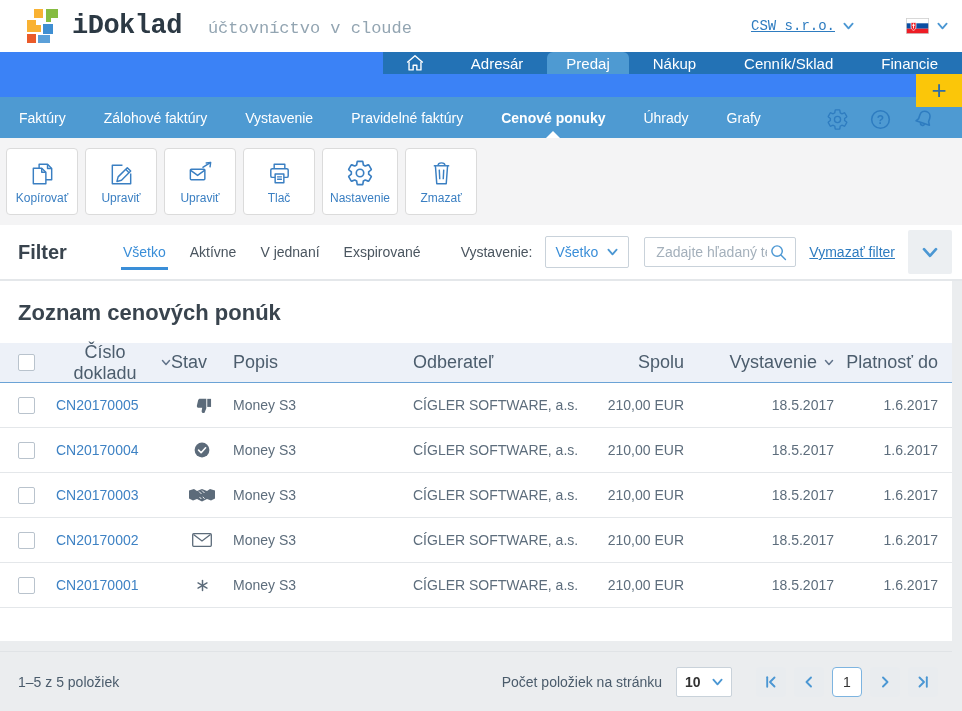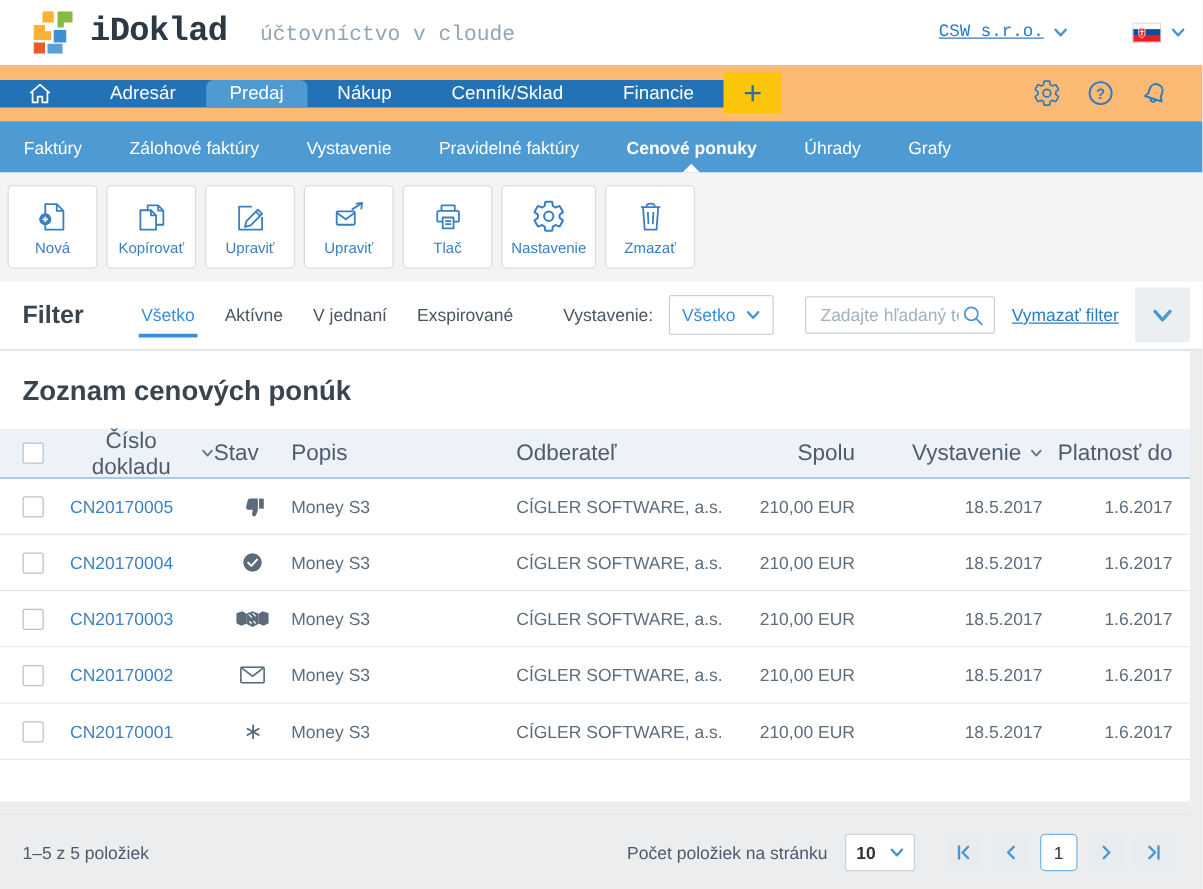--- a/index.html
+++ b/index.html
@@ -10,21 +10,21 @@
   .topbar { height:52px; background:#fff; display:flex; align-items:center; padding:0 14px 0 26px;font-family:Liberation Mono, monospace; }
   .brand { display:flex; align-items:center; }
   .brand-name { font-size:27px; font-weight:bold; color:#2c3944; margin-left:10px; letter-spacing:-.5px; }
   .tagline { font-size:17px; color:#93a5b2; margin-left:26px; padding-top:5px; }
   .topbar-right { margin-left:auto; display:flex; align-items:center; }
   .account { display:flex; align-items:center; gap:8px; margin-right:52px; cursor:pointer; }
   .account-link { color:#2e7cc0; font-size:14px; text-decoration:underline; }
   .lang { display:flex; align-items:center; gap:8px; cursor:pointer; }
 
   
-  .mainnav { height:45px; background:#fdba74; display:flex; align-items:center; }
+  .mainnav { height:45px; background:#3b82f6; display:flex; align-items:flex-end;flex-direction:column; }
   .nav-blue { display:flex; background:#2372b5; }
   .nav-item { color:#fff; font-size:15px; display:flex; align-items:center; padding:0 24px;
     position:relative; cursor:pointer; white-space:nowrap; }
   .nav-home { padding:0 21px; }
   #nav-items { display:contents; }
   #nav-items .nav-item::before { content:''; position:absolute; left:0; top:11px; bottom:11px;
     width:1px; background:rgba(255,255,255,.28); }
   #nav-items .nav-item.active::before, #nav-items .nav-item.after-active::before { display:none; }
   .nav-item.active { background:#4e9ad2; border-radius:6px 6px 0 0; padding:0 19px; }
   .nav-add { width:46px; background:#fbc609; border:none; color:#2f6da6; font-size:26px; font-weight:400;
@@ -44,21 +44,21 @@
   .toolbar { background:#f4f4f5; height:87px; padding:10px 0 10px 6px; display:flex; gap:7px; }
   .tool-btn { background:#fff; border:1px solid #dbdbdb; border-radius:4px; min-width:72px; height:67px;
     display:flex; flex-direction:column; align-items:center; justify-content:center; gap:3px;
     padding:0 7px; cursor:pointer; font-family:inherit; }
   .tool-btn .tool-ic { display:flex; height:30px; align-items:center; }
   .tool-btn .label { font-size:12px; color:#3a7fc2; }
 
   
   .filter-bar { background:#fff; height:56px; display:flex; align-items:center; padding-left:18px;
     border-bottom:2px solid #e4e7ea; }
-  .filter-title { font-size:20px; font-weight:bold; color:#39444e; margin-right:34px; }
+  .filter-title { font-size:20px; font-weight:bold; color:#39444e; margin-right:44px; }
   #filter-tabs { display:flex; align-self:stretch; }
   .filter-tab { font-size:14px; color:#4a555f; padding:0 12px; display:flex; align-items:center;
     position:relative; cursor:pointer; white-space:nowrap; }
   .filter-tab.active { color:#3a8ed8; }
   .filter-tab.active::after { content:''; position:absolute; bottom:9px; left:10px; right:10px;
     height:3px; background:#3a8ed8; }
   .issue-label { font-size:14px; color:#4a555f; margin-left:28px; }
   .dropdown { border:1px solid #c9d2da; border-radius:2px; height:32px; display:flex; align-items:center;
     gap:9px; padding:0 10px; margin-left:12px; color:#3a8ed8; font-size:14px; cursor:pointer; background:#fff; }
   .search-box { margin-left:auto; width:152px; height:30px; border:1px solid #c9d2da; border-radius:2px;
@@ -190,33 +190,20 @@
     <div class="subnav-item">Faktúry</div>
     <div class="subnav-item">Zálohové faktúry</div>
     <div class="subnav-item">Vystavenie</div>
     <div class="subnav-item">Pravidelné faktúry</div>
     <div class="subnav-item active">Cenové ponuky</div>
     <div class="subnav-item">Úhrady</div>
     <div class="subnav-item">Grafy</div>
   </div>
 
 <div class="toolbar" id="toolbar-buttons">
-    <button class="tool-btn">
-      <span class="tool-ic" style="display: inline-flex;">
-        <svg width="29" height="29" viewBox="0 0 30 30">
-          <g fill="none" stroke="#3a7fc2" stroke-width="1.5" stroke-linejoin="round">
-            <path d="M8.5 4.5 H18 l5.5 5.5 V25.5 H8.5 z"></path>
-            <path d="M18 4.5 V10 h5.5"></path>
-          </g>
-          <circle cx="8.5" cy="17" r="5" fill="#3a7fc2"></circle>
-          <path d="M8.5 14.8 v4.4 M6.3 17 h4.4" stroke="#fff" stroke-width="1.4"></path>
-        </svg>
-      </span>
-      <span class="label">Nová</span>
-    </button>
     <button class="tool-btn">
       <span class="tool-ic" style="display: inline-flex;">
         <svg width="29" height="29" viewBox="0 0 30 30" fill="none" stroke="#3a7fc2" stroke-width="1.5" stroke-linejoin="round">
           <path d="M11.5 5.5 H20.2 l4.3 4.3 V21.5 H11.5 z"></path>
           <path d="M20.2 5.5 V9.8 h4.3"></path>
           <path d="M5.5 9.5 H14.2 l4.3 4.3 V25.5 H5.5 z" fill="#fff"></path>
           <path d="M14.2 9.5 V13.8 h4.3"></path>
         </svg>
       </span>
       <span class="label">Kopírovať</span>

